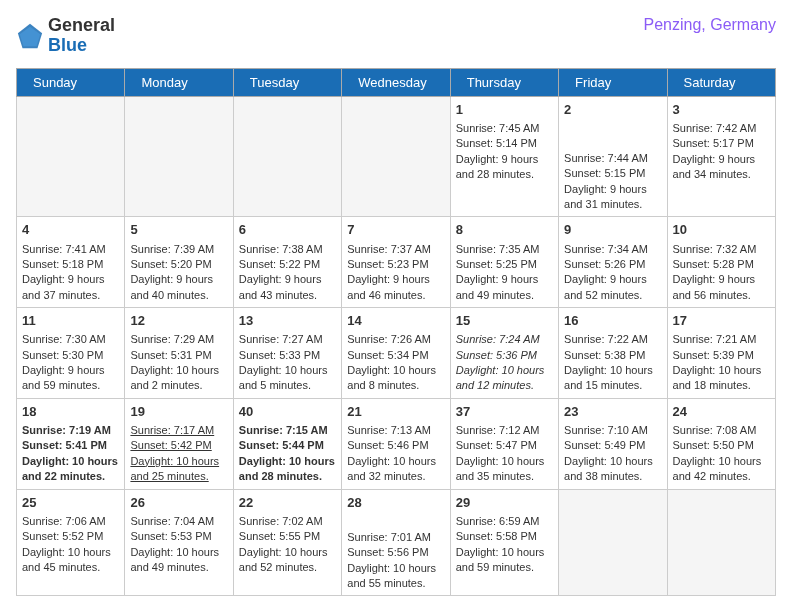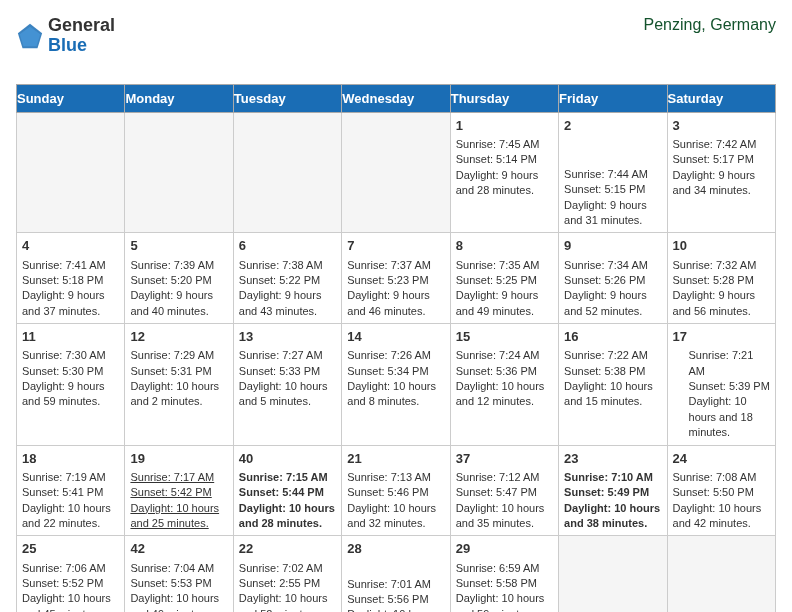--- a/index.html
+++ b/index.html
@@ -7,21 +7,21 @@
       font-family: Arial, sans-serif;
       background: #fff;
       width: 792px;
       min-height: 612px;
       padding: 16px;
     }
     .header {
       display: flex;
       justify-content: space-between;
       align-items: flex-start;
-      margin-bottom: 28px;
+      margin-bottom: 12px;
     }
     .logo {
       display: flex;
       align-items: center;
       gap: 4px;
     }
     .logo-text {
       font-size: 18px;
       font-weight: bold;
       line-height: 1.1;
@@ -37,35 +37,35 @@
     }
     .title-block h1 {
       font-size: 32px;
       font-weight: bold;
       color: #333;
       line-height: 1.1;
     }
     .title-block h2 {
       font-size: 16px;
       font-weight: normal;
-      color: #14532d;
+      color: #8b5cf6;
     }
     .calendar {
       width: 100%;
       border-collapse: collapse;
       font-size: 11px;
     }
     .calendar thead tr {
       background-color: #1a6db5;
       color: #fff;
     }
     .calendar thead th {
-      padding: 6px 0;
+      padding: 6px 16px;
       font-size: 13px;
-      font-weight: bold;
+      font-weight: normal;
       text-align: left;
       border: 1px solid #aaa;
       margin-left: 26px;
     }
     .calendar tbody tr {
       border: 1px solid #ccc;
     }
     .calendar tbody td {
       vertical-align: top;
       padding: 4px 5px;
@@ -210,41 +210,41 @@
 Daylight: 10 hours and 5 minutes.</div>
         </td>
         <td>
           <span class="day-number">14</span>
           <div class="day-info" style="white-space: pre-line;">Sunrise: 7:26 AM
 Sunset: 5:34 PM
 Daylight: 10 hours and 8 minutes.</div>
         </td>
         <td>
           <span class="day-number">15</span>
-          <div class="day-info" style="white-space: pre-line;">Sunrise: 7:24 AM
+          <div class="day-info" style="white-space: pre-line; font-style: italic;">Sunrise: 7:24 AM
 Sunset: 5:36 PM
 Daylight: 10 hours and 12 minutes.</div>
         </td>
         <td>
           <span class="day-number">16</span>
           <div class="day-info" style="white-space: pre-line;">Sunrise: 7:22 AM
 Sunset: 5:38 PM
 Daylight: 10 hours and 15 minutes.</div>
         </td>
         <td>
           <span class="day-number">17</span>
-          <div class="day-info" style="white-space: pre-line; margin-left: 16px;">Sunrise: 7:21 AM
+          <div class="day-info" style="white-space: pre-line;">Sunrise: 7:21 AM
 Sunset: 5:39 PM
 Daylight: 10 hours and 18 minutes.</div>
         </td>
       </tr>
       <tr>
         <td>
           <span class="day-number">18</span>
-          <div class="day-info" style="white-space: pre-line;">Sunrise: 7:19 AM
+          <div class="day-info" style="white-space: pre-line; font-weight: bold;">Sunrise: 7:19 AM
 Sunset: 5:41 PM
 Daylight: 10 hours and 22 minutes.</div>
         </td>
         <td>
           <span class="day-number">19</span>
           <div class="day-info" style="white-space: pre-line; text-decoration: underline;">Sunrise: 7:17 AM
 Sunset: 5:42 PM
 Daylight: 10 hours and 25 minutes.</div>
         </td>
         <td>
@@ -260,48 +260,48 @@
 Daylight: 10 hours and 32 minutes.</div>
         </td>
         <td>
           <span class="day-number">37</span>
           <div class="day-info" style="white-space: pre-line;">Sunrise: 7:12 AM
 Sunset: 5:47 PM
 Daylight: 10 hours and 35 minutes.</div>
         </td>
         <td>
           <span class="day-number">23</span>
-          <div class="day-info" style="white-space: pre-line; font-weight: bold;">Sunrise: 7:10 AM
+          <div class="day-info" style="white-space: pre-line;">Sunrise: 7:10 AM
 Sunset: 5:49 PM
 Daylight: 10 hours and 38 minutes.</div>
         </td>
         <td>
           <span class="day-number">24</span>
           <div class="day-info" style="white-space: pre-line;">Sunrise: 7:08 AM
 Sunset: 5:50 PM
 Daylight: 10 hours and 42 minutes.</div>
         </td>
       </tr>
       <tr>
         <td>
           <span class="day-number">25</span>
           <div class="day-info" style="white-space: pre-line;">Sunrise: 7:06 AM
 Sunset: 5:52 PM
 Daylight: 10 hours and 45 minutes.</div>
         </td>
         <td>
-          <span class="day-number">42</span>
+          <span class="day-number">26</span>
           <div class="day-info" style="white-space: pre-line;">Sunrise: 7:04 AM
 Sunset: 5:53 PM
 Daylight: 10 hours and 49 minutes.</div>
         </td>
         <td>
           <span class="day-number">22</span>
           <div class="day-info" style="white-space: pre-line;">Sunrise: 7:02 AM
-Sunset: 2:55 PM
+Sunset: 5:55 PM
 Daylight: 10 hours and 52 minutes.</div>
         </td>
         <td>
           <span class="day-number">28</span>
           <div class="day-info" style="white-space: pre-line; margin-top: 18px;">Sunrise: 7:01 AM
 Sunset: 5:56 PM
 Daylight: 10 hours and 55 minutes.</div>
         </td>
         <td>
           <span class="day-number">29</span>

